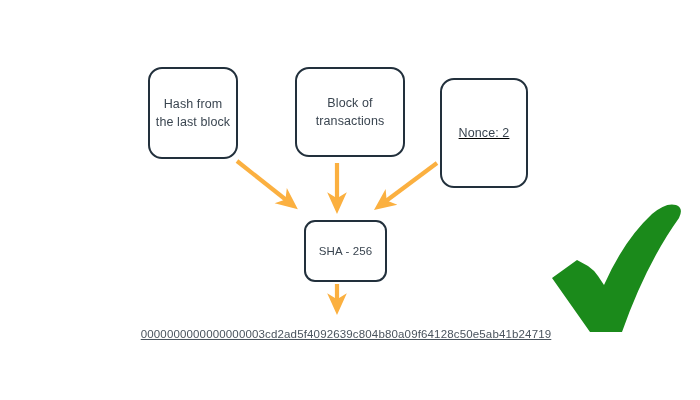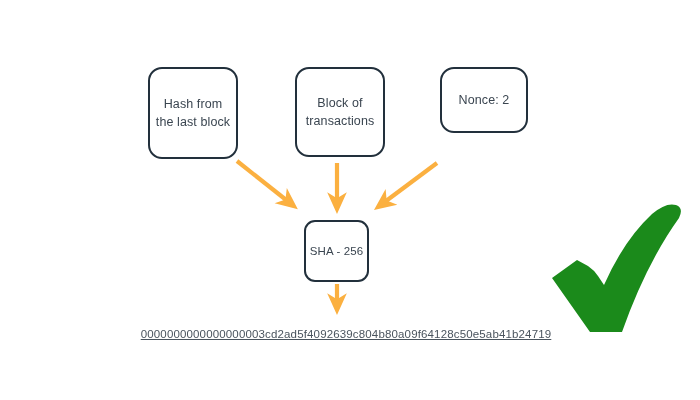--- a/index.html
+++ b/index.html
@@ -42,33 +42,34 @@
   }
   #box-hash-last-block {
     left: 148px;
     top: 67px;
     width: 90px;
     height: 92px;
   }
   #box-block-transactions {
     left: 295px;
     top: 67px;
-    width: 90px;
+    width: 110px;
     height: 90px;
   }
   #box-nonce {
     left: 440px;
-    top: 67px;
+    top: 78px;
     width: 88px;
-    height: 66px;
+    height: 110px;
+    text-decoration: underline;
   }
   #box-sha {
     left: 304px;
     top: 220px;
-    width: 65px;
+    width: 83px;
     height: 62px;
     border-radius: 11px;
     justify-content: center;
   }
   #box-sha .node-label {
     font-size: 11.5px;
   }
   .arrow-layer {
     position: absolute;
     left: 0;

